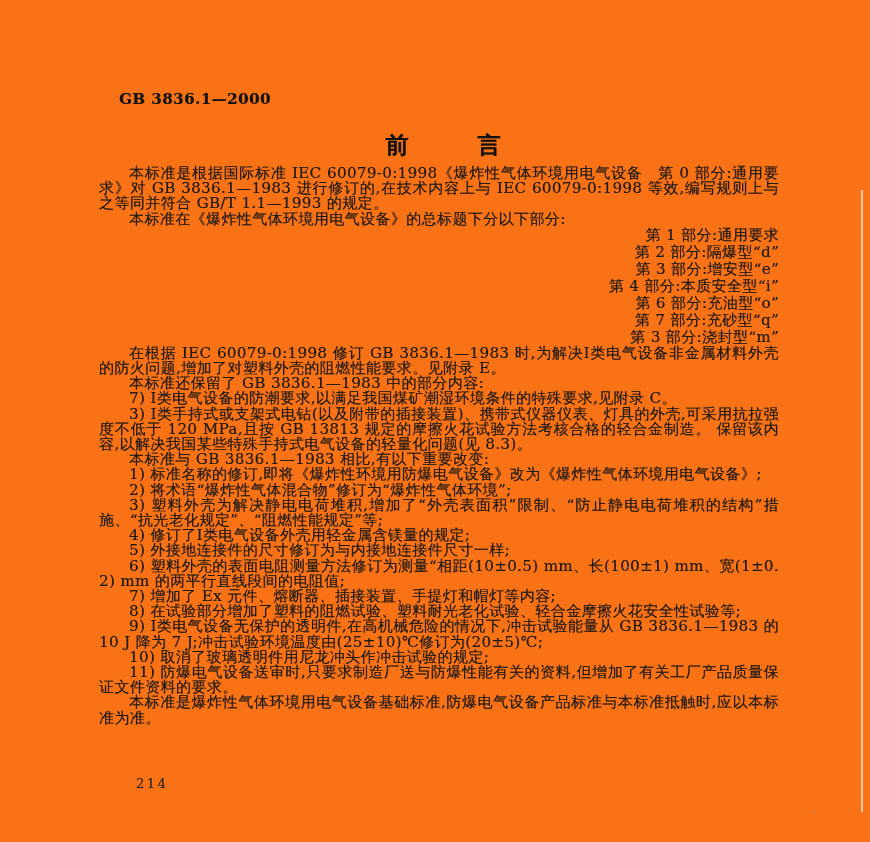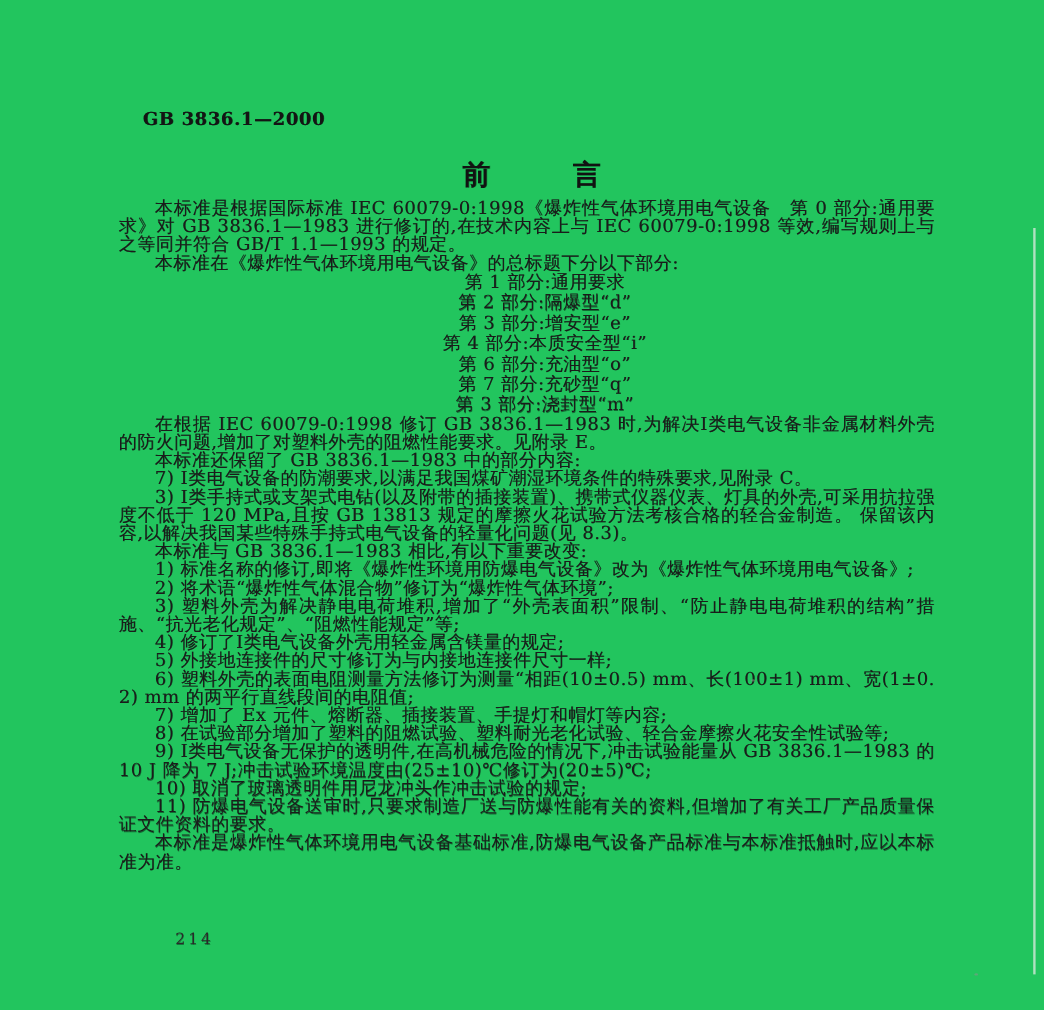--- a/index.html
+++ b/index.html
@@ -5,21 +5,21 @@
   html,body{margin:0;padding:0;}
   body{
     width:870px;height:842px;
     background:#ffffff;
     font-family:"DejaVu Serif","Liberation Serif",serif;
     position:relative;
     overflow:hidden;
   }
   .page{
     position:absolute;inset:0;
-    background:#22c55e;
+    background:#f97316;
     color:#1a1a1a;
   }
   .std-no{
     position:absolute;
     left:119px;top:90px;
     font-size:15px;
     font-weight:700;
     letter-spacing:0.5px;
     color:#141414;
     text-shadow:0.4px 0.2px 0 rgba(0,0,0,0.55);
@@ -48,25 +48,25 @@
     text-shadow:0.35px 0.15px 0 rgba(0,0,0,0.45);
   }
   .body p{
     margin:0;
     text-indent:2em;
     letter-spacing:0.4px;
     word-break:break-all;
   }
   .body p.part{
     line-height:17px;
-    text-align:center;
+    text-align:right;
   }
   .page-number{
     position:absolute;
-    left:146px;top:776px;
+    left:136px;top:776px;
     font-size:13px;
     letter-spacing:2.5px;
     color:#2a2a2a;
     text-shadow:0.3px 0.1px 0 rgba(0,0,0,0.4);
   }
   
   .edge-shadow{
     position:absolute;
     right:7px;top:190px;bottom:30px;width:2px;
     background:#ececea;

